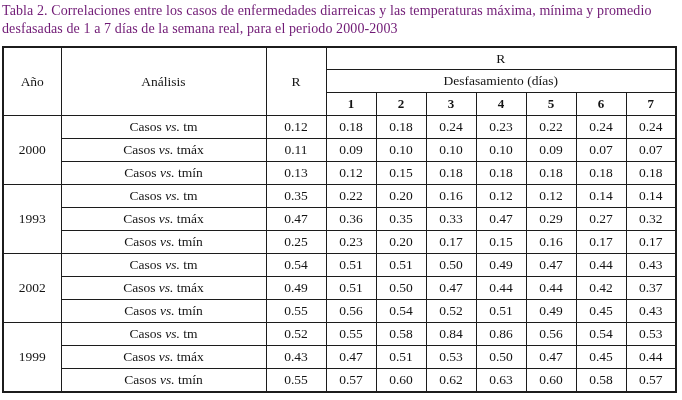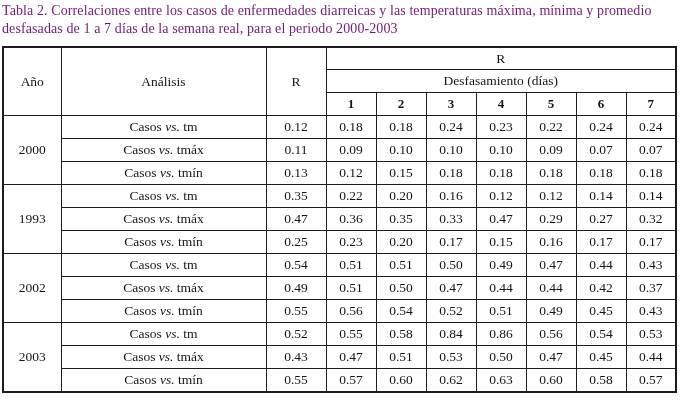--- a/index.html
+++ b/index.html
@@ -179,21 +179,21 @@
         <td>0.56</td>
         <td>0.54</td>
         <td>0.52</td>
         <td>0.51</td>
         <td>0.49</td>
         <td>0.45</td>
         <td>0.43</td>
       </tr>
 
       <tr>
-        <td rowspan="3">2003</td>
+        <td rowspan="3">1999</td>
         <td><span>Casos</span> <span class="vs">vs.</span> <span>tm</span></td>
         <td>0.52</td>
         <td>0.55</td>
         <td>0.58</td>
         <td>0.84</td>
         <td>0.86</td>
         <td>0.56</td>
         <td>0.54</td>
         <td>0.53</td>
       </tr>

